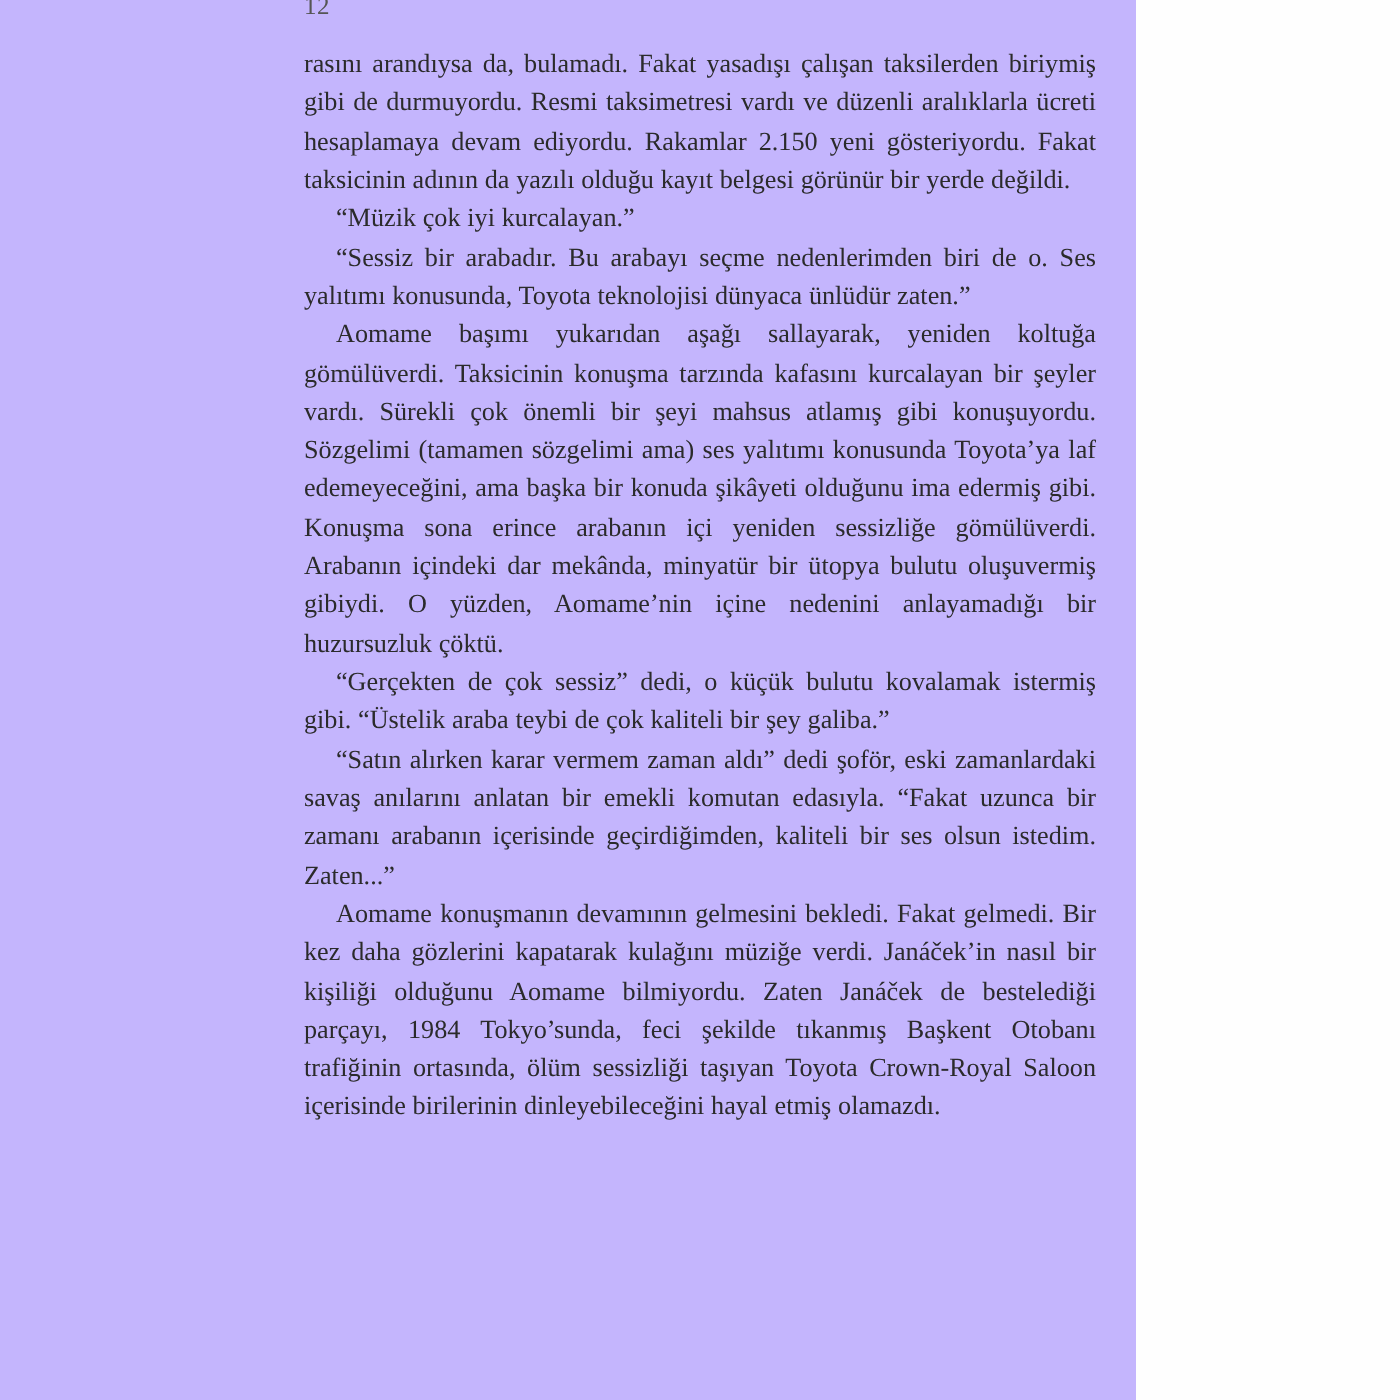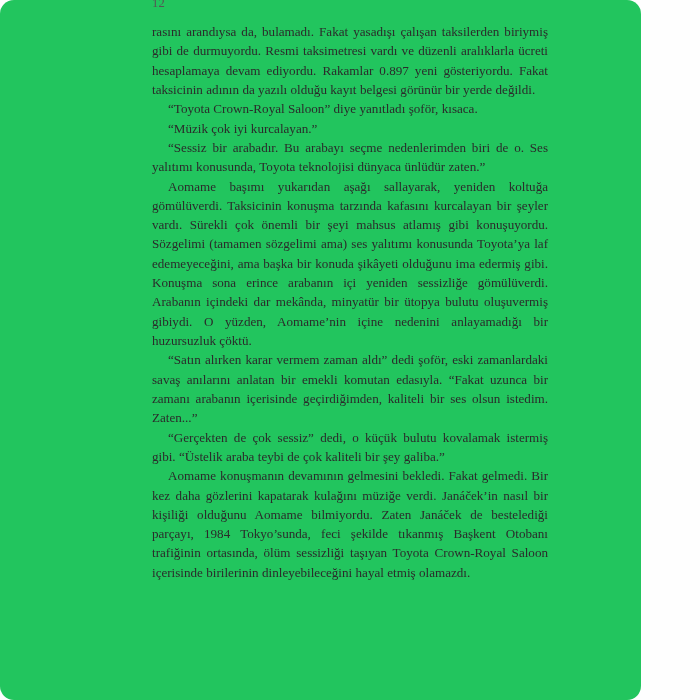--- a/index.html
+++ b/index.html
@@ -10,24 +10,23 @@
     width: 700px;
     height: 700px;
     background: #fefefe;
     font-family: "Liberation Serif", "DejaVu Serif", serif;
     color: #2b2b2b;
     overflow: hidden;
   }
 
   #page {
     position: relative;
-    width: 641px;
+    width: 568px;
     height: 700px;
-    background: #22c55e;
-    border-radius: 14px;
+    background: #c4b5fd;
   }
 
   #folio {
     
     position: absolute;
     left: 152px;
     top: -4px;
     font-size: 12.5px;
     line-height: 14px;
     color: #555;
@@ -58,23 +57,22 @@
   }
 </style>
 </head>
 <body>
 
 <div id="page">
 
   <div id="folio">12</div>
 
   <div id="body-text">
-    <p class="para noindent">rasını arandıysa da, bulamadı. Fakat yasadışı çalışan taksilerden biriymiş gibi de durmuyordu. Resmi taksimetresi vardı ve düzenli aralıklarla ücreti hesaplamaya devam ediyordu. Rakamlar 0.897 yeni gösteriyordu. Fakat taksicinin adının da yazılı olduğu kayıt belgesi görünür bir yerde değildi.</p>
-    <p class="para">“Toyota Crown-Royal Saloon” diye yanıtladı şoför, kısaca.</p>
+    <p class="para noindent">rasını arandıysa da, bulamadı. Fakat yasadışı çalışan taksilerden biriymiş gibi de durmuyordu. Resmi taksimetresi vardı ve düzenli aralıklarla ücreti hesaplamaya devam ediyordu. Rakamlar 2.150 yeni gösteriyordu. Fakat taksicinin adının da yazılı olduğu kayıt belgesi görünür bir yerde değildi.</p>
     <p class="para">“Müzik çok iyi kurcalayan.”</p>
     <p class="para">“Sessiz bir arabadır. Bu arabayı seçme nedenlerimden biri de o. Ses yalıtımı konusunda, Toyota teknolojisi dünyaca ünlüdür zaten.”</p>
     <p class="para">Aomame başımı yukarıdan aşağı sallayarak, yeniden koltuğa gömülüverdi. Taksicinin konuşma tarzında kafasını kurcalayan bir şeyler vardı. Sürekli çok önemli bir şeyi mahsus atlamış gibi konuşuyordu. Sözgelimi (tamamen sözgelimi ama) ses yalıtımı konusunda Toyota’ya laf edemeyeceğini, ama başka bir konuda şikâyeti olduğunu ima edermiş gibi. Konuşma sona erince arabanın içi yeniden sessizliğe gömülüverdi. Arabanın içindeki dar mekânda, minyatür bir ütopya bulutu oluşuvermiş gibiydi. O yüzden, Aomame’nin içine nedenini anlayamadığı bir huzursuzluk çöktü.</p>
+    <p class="para">“Gerçekten de çok sessiz” dedi, o küçük bulutu kovalamak istermiş gibi. “Üstelik araba teybi de çok kaliteli bir şey galiba.”</p>
     <p class="para">“Satın alırken karar vermem zaman aldı” dedi şoför, eski zamanlardaki savaş anılarını anlatan bir emekli komutan edasıyla. “Fakat uzunca bir zamanı arabanın içerisinde geçirdiğimden, kaliteli bir ses olsun istedim. Zaten...”</p>
-    <p class="para">“Gerçekten de çok sessiz” dedi, o küçük bulutu kovalamak istermiş gibi. “Üstelik araba teybi de çok kaliteli bir şey galiba.”</p>
     <p class="para">Aomame konuşmanın devamının gelmesini bekledi. Fakat gelmedi. Bir kez daha gözlerini kapatarak kulağını müziğe verdi. Janáček’in nasıl bir kişiliği olduğunu Aomame bilmiyordu. Zaten Janáček de bestelediği parçayı, 1984 Tokyo’sunda, feci şekilde tıkanmış Başkent Otobanı trafiğinin ortasında, ölüm sessizliği taşıyan Toyota Crown-Royal Saloon içerisinde birilerinin dinleyebileceğini hayal etmiş olamazdı.</p>
   </div>
 
 </div>
 
 </body></html>

